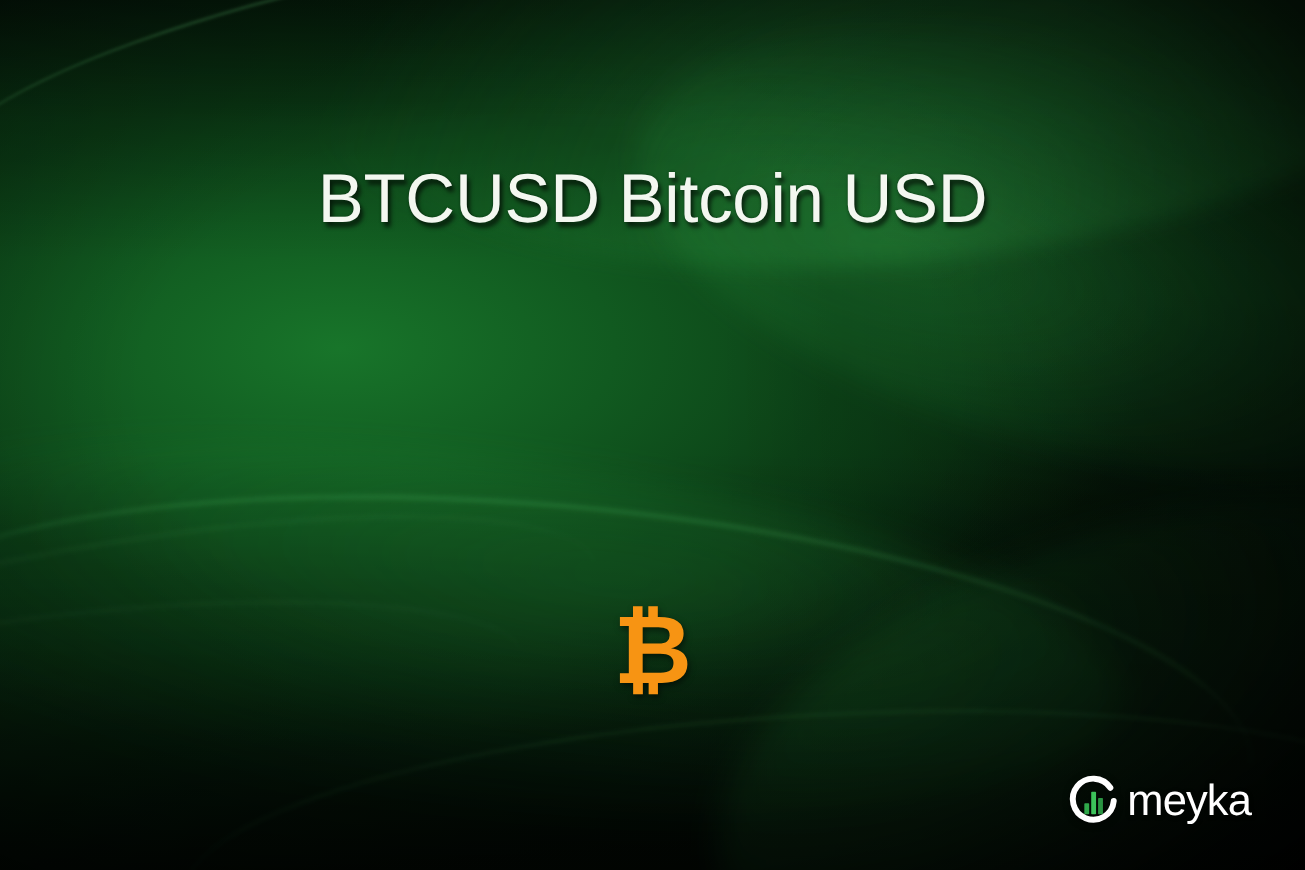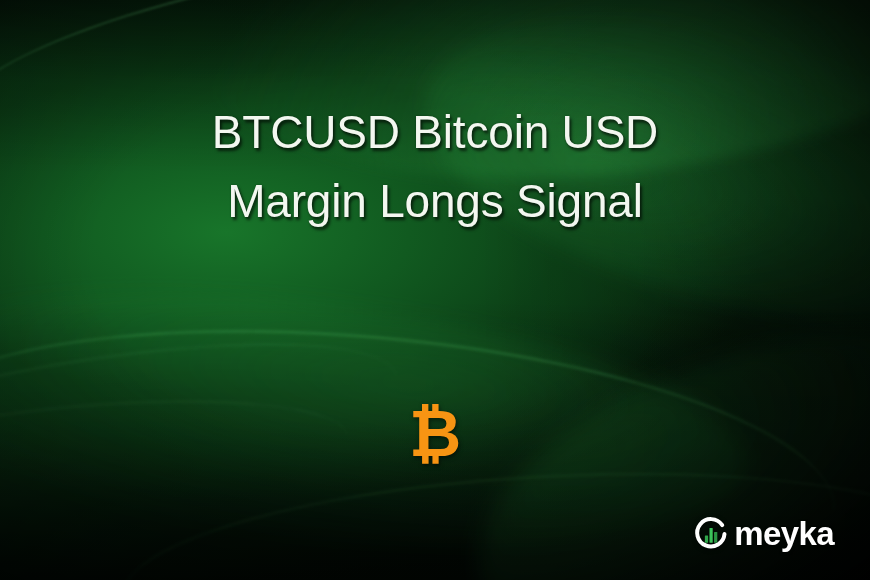--- a/index.html
+++ b/index.html
@@ -188,22 +188,22 @@
   }
   #brand-mark {
     width: 36px;
     height: 36px;
     position: relative;
     display: block;
     filter: drop-shadow(0 1px 2px rgba(0,0,0,.6));
   }
   #brand-name {
     color: #ffffff;
-    font-size: 33px;
-    font-weight: 700;
+    font-size: 29px;
+    font-weight: 400;
     letter-spacing: -0.6px;
     line-height: 30px;
     text-shadow: 0 1px 3px rgba(0,0,0,.65);
   }
 </style>
 </head>
 <body>
 
 <div id="card">
 
@@ -218,21 +218,20 @@
   <div class="swoosh swoosh-lower-glow"></div>
   <div class="swoosh swoosh-lower-big"></div>
   <div class="swoosh swoosh-bottom-thin"></div>
   <div class="swoosh swoosh-left-streak"></div>
   <div class="swoosh swoosh-left-streak2"></div>
   <div class="swoosh swoosh-right-fan"></div>
   <div class="bg-layer bg-vignette"></div>
 
   <div id="headline">
     <span class="line">BTCUSD Bitcoin USD</span>
-    <span class="line">Margin Longs Signal</span>
   </div>
 
   <div id="btc-symbol">₿</div>
 
   <div id="brand">
     <span id="brand-mark">
       <svg viewBox="0 0 40 40" width="36" height="36" aria-hidden="true">
         <path d="M32.5 10.2 A15.2 15.2 0 1 0 35 20" fill="none" stroke="#ffffff" stroke-width="4.4" stroke-linecap="round"></path>
         <rect x="13.2" y="21.6" width="3.6" height="8.2" rx="0.6" fill="#2fa84a"></rect>
         <rect x="18.3" y="13.2" width="3.6" height="16.6" rx="0.6" fill="#3cc25a"></rect>

